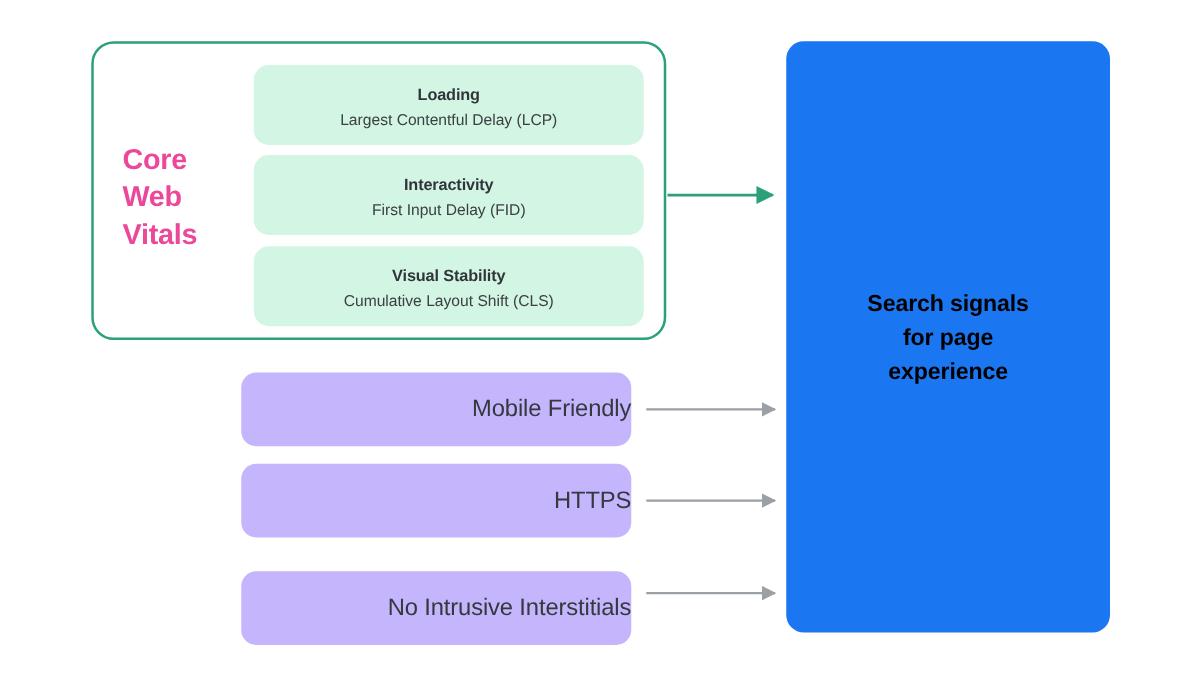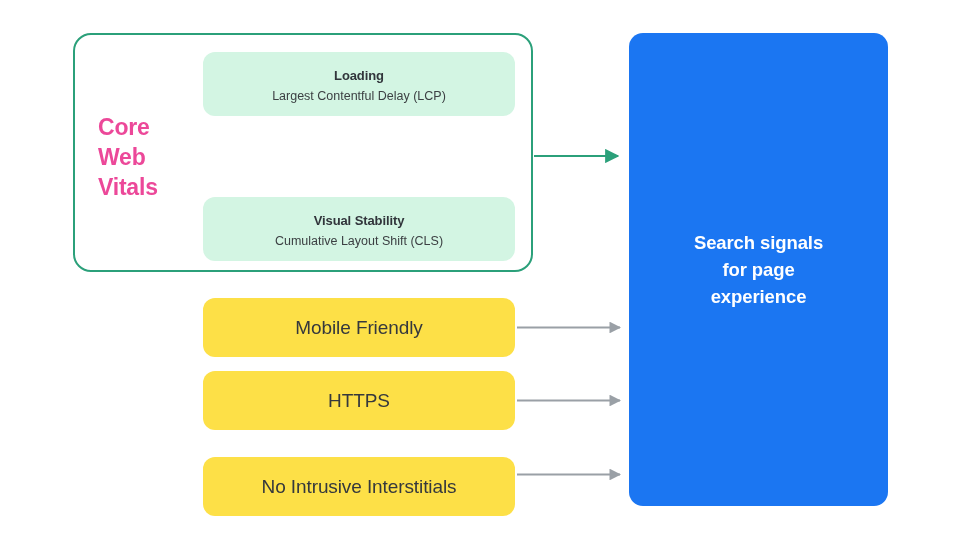--- a/index.html
+++ b/index.html
@@ -77,28 +77,28 @@
     font-size: 12.5px;
     font-weight: normal;
     color: #3C4043;
     line-height: 17px;
     margin-top: 1px;
   }
 
   
   .factor-card {
     position: absolute;
-    left: 203px;
+    left: 193px;
     width: 312px;
     height: 59px;
-    background: #fde047;
+    background: #c4b5fd;
     border-radius: 12px;
     display: flex;
     align-items: center;
-    justify-content: center;
+    justify-content: flex-end;
     box-sizing: border-box;
   }
   .factor-card.f1 { top: 298px; }
   .factor-card.f2 { top: 371px; }
   .factor-card.f3 { top: 445px; margin-top: 12px; }
 
   .factor-label {
     font-size: 19px;
     font-weight: normal;
     color: #35383D;
@@ -114,21 +114,21 @@
     width: 259px;  
     height: 473px; 
     background: #1B76F2;
     border-radius: 14px;
     display: flex;
     align-items: center;
     justify-content: center;
     box-sizing: border-box;
   }
   .signals-text {
-    color: #ffffff;
+    color: #000000;
     font-size: 18.5px;
     font-weight: bold;
     line-height: 27px;
     text-align: center;
     letter-spacing: -0.1px;
     white-space: pre-line;
   }
 
   
   .arrow-layer {
@@ -148,20 +148,24 @@
 
   <div class="cwv-label" style="white-space: pre-line;">Core
 Web
 Vitals</div>
 
   <div class="vital-card v1">
     <div class="vital-title">Loading</div>
     <div class="vital-sub">Largest Contentful Delay (LCP)</div>
   </div>
 
+  <div class="vital-card v2">
+    <div class="vital-title">Interactivity</div>
+    <div class="vital-sub">First Input Delay (FID)</div>
+  </div>
 
   <div class="vital-card v3">
     <div class="vital-title">Visual Stability</div>
     <div class="vital-sub">Cumulative Layout Shift (CLS)</div>
   </div>
 
   <div class="factor-card f1">
     <div class="factor-label">Mobile Friendly</div>
   </div>
 

